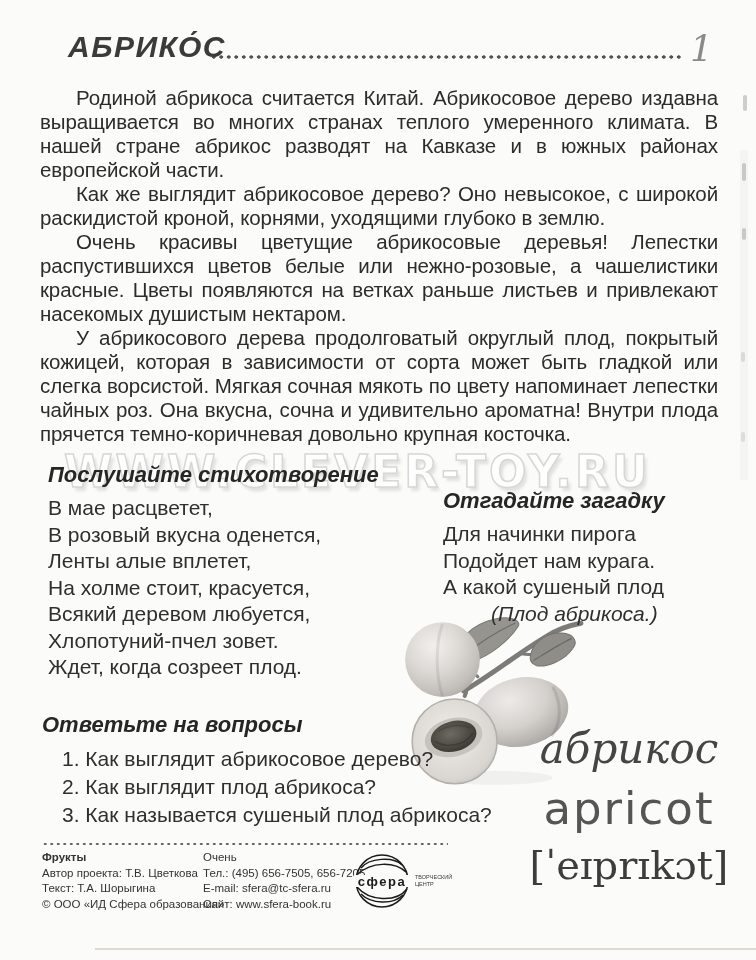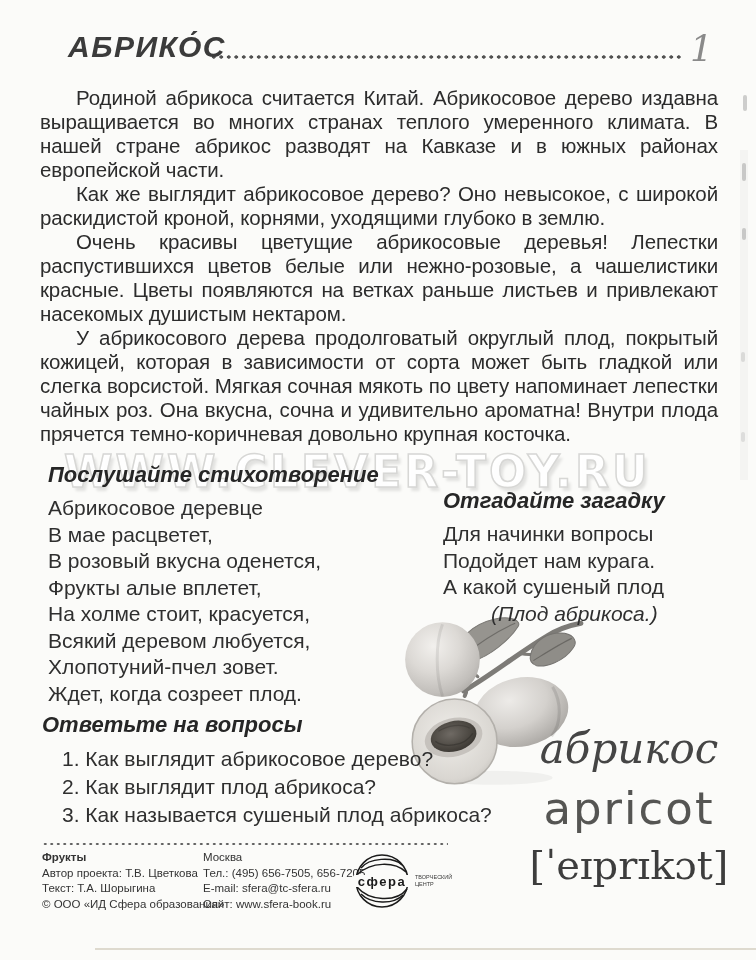--- a/index.html
+++ b/index.html
@@ -82,35 +82,34 @@
   <section class="article z2">
     <p>Родиной абрикоса считается Китай. Абрикосовое дерево издавна выращивается во многих странах теплого умеренного климата. В нашей стране абрикос разводят на Кавказе и в южных районах европейской части.</p>
     <p>Как же выглядит абрикосовое дерево? Оно невысокое, с широкой раскидистой кроной, корнями, уходящими глубоко в землю.</p>
     <p>Очень красивы цветущие абрикосовые деревья! Лепестки распустившихся цветов белые или нежно-розовые, а чашелистики красные. Цветы появляются на ветках раньше листьев и привлекают насекомых душистым нектаром.</p>
     <p>У абрикосового дерева продолговатый округлый плод, покрытый кожицей, которая в зависимости от сорта может быть гладкой или слегка ворсистой. Мягкая сочная мякоть по цвету напоминает лепестки чайных роз. Она вкусна, сочна и удивительно ароматна! Внутри плода прячется темно-коричневая довольно крупная косточка.</p>
   </section>
 
   <section class="poem z2">
     <h2 class="sec-heading">Послушайте стихотворение</h2>
     <div class="verse">
-      <div>Абрикосовое деревце</div>
       <div>В мае расцветет,</div>
       <div>В розовый вкусна оденется,</div>
-      <div>Фрукты алые вплетет,</div>
+      <div>Ленты алые вплетет,</div>
       <div>На холме стоит, красуется,</div>
       <div>Всякий деревом любуется,</div>
       <div>Хлопотуний-пчел зовет.</div>
       <div>Ждет, когда созреет плод.</div>
     </div>
   </section>
 
   <section class="riddle z2">
     <h2 class="sec-heading">Отгадайте загадку</h2>
     <div class="verse">
-      <div>Для начинки вопросы</div>
+      <div>Для начинки пирога</div>
       <div>Подойдет нам курага.</div>
       <div>А какой сушеный плод</div>
       <div class="riddle-answer">(Плод абрикоса.)</div>
     </div>
   </section>
 
   <svg class="illustration" width="202" height="178" viewBox="0 0 200 176">
     <defs>
       <radialGradient id="gf" cx="38%" cy="32%" r="78%">
         <stop offset="0%" stop-color="#f2f0ed"></stop>
@@ -178,21 +177,21 @@
   </section>
 
   <div class="footer-dots"></div>
   <div class="foot-col foot-col1">
     <div class="foot-series">Фрукты</div>
     <div>Автор проекта: Т.В. Цветкова</div>
     <div>Текст: Т.А. Шорыгина</div>
     <div>© ООО «ИД Сфера образования»</div>
   </div>
   <div class="foot-col foot-col2">
-    <div>Москва</div>
+    <div>Очень</div>
     <div>Тел.: (495) 656-7505, 656-7205</div>
     <div>E-mail: sfera@tc-sfera.ru</div>
     <div>Сайт: www.sfera-book.ru</div>
   </div>
   <svg class="logo" width="130" height="58" viewBox="0 0 130 58">
     <g stroke="#1b1b1b" fill="none" stroke-width="1.5">
       <circle cx="30" cy="29" r="26"></circle>
       <path d="M9 16 C17 6 41 4 50 13"></path>
       <path d="M6 22 C19 10 42 9 54 20"></path>
       <path d="M5 35 C17 49 44 51 55 37"></path>

